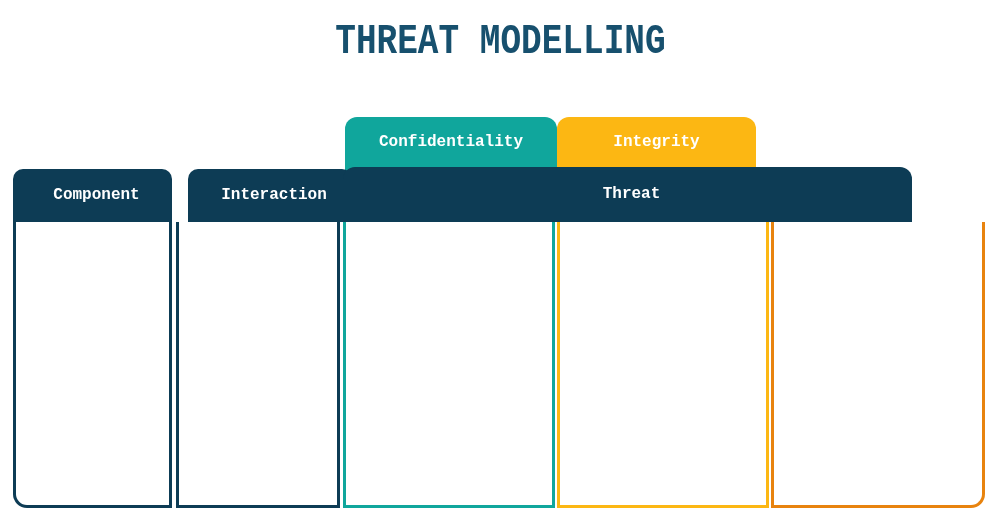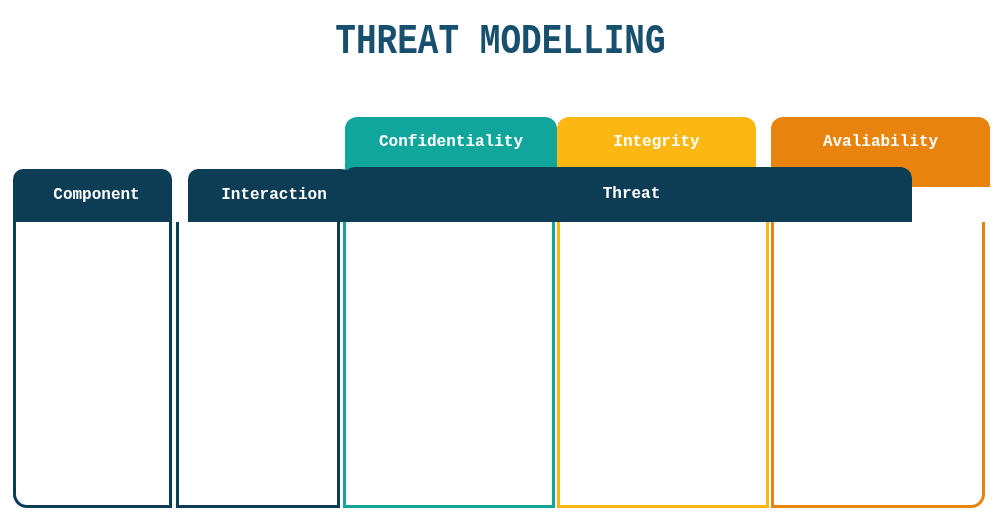--- a/index.html
+++ b/index.html
@@ -89,23 +89,20 @@
   <div class="title">
     <span class="squeeze">THREAT MODELLING</span>
   </div>
 
   <div class="cia-tab tab-confidentiality">
     <span>Confidentiality</span>
   </div>
   <div class="cia-tab tab-integrity">
     <span>Integrity</span>
   </div>
-  <div class="cia-tab tab-availability">
-    <span>Avaliability</span>
-  </div>
 
   <div class="hdr hdr-component">
     <span>Component</span>
   </div>
   <div class="hdr hdr-interaction">
     <span>Interaction</span>
   </div>
   <div class="hdr hdr-threat">
     <span>Threat</span>
   </div>

